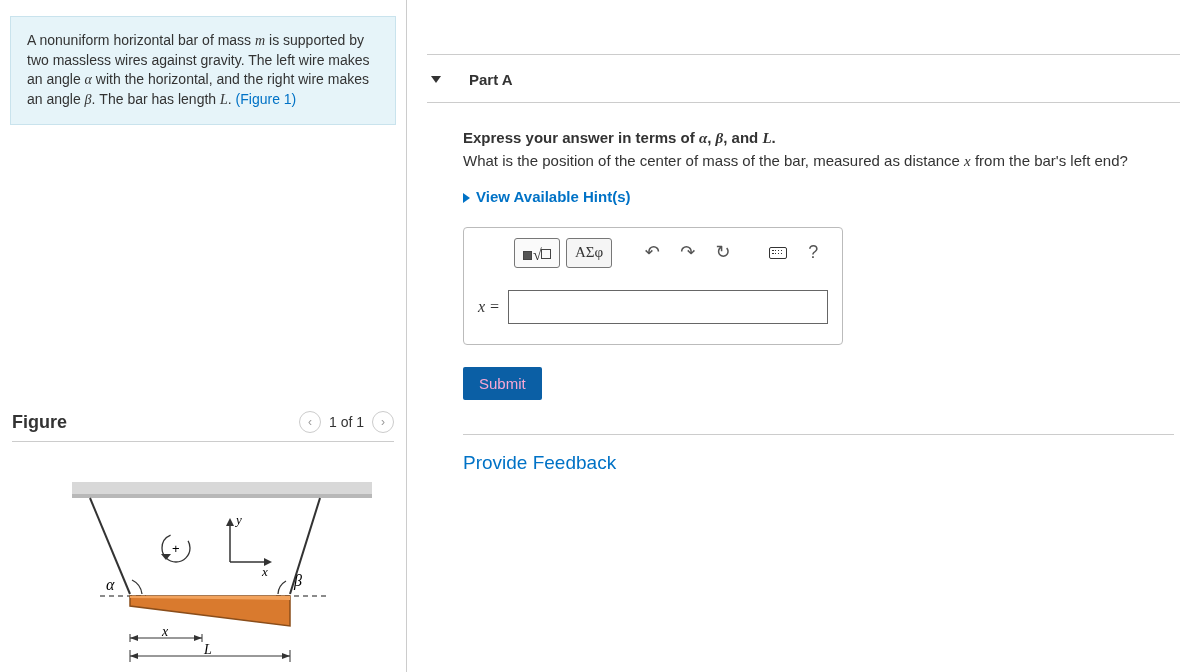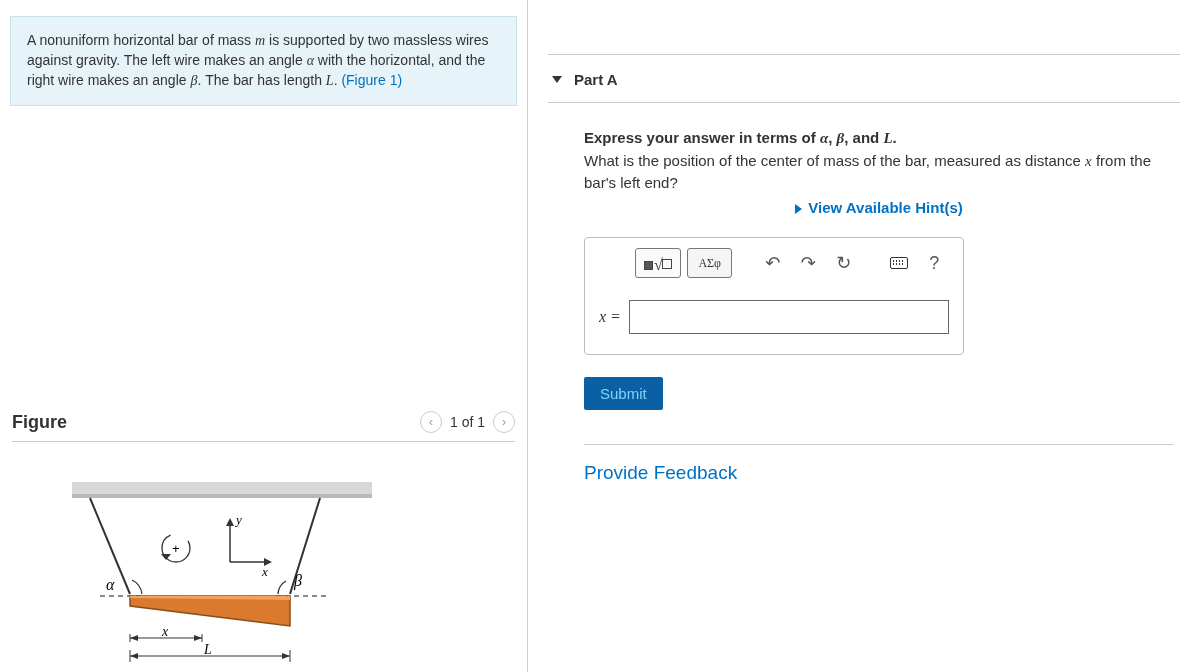--- a/index.html
+++ b/index.html
@@ -8,21 +8,21 @@
     font-size: 14px;
     color: #333;
     background: #fff;
     width: 1200px;
     height: 672px;
     overflow: hidden;
     position: relative;
   }
   .container { display: flex; height: 100%; }
   .left-col {
-    width: 528px;
+    width: 407px;
     border-right: 1px solid #ccc;
     padding: 0;
     position: relative;
   }
   .right-col { flex: 1; padding: 0 20px; }
   .problem-box {
     background: #e6f4f9;
     border: 1px solid #c9e3ed;
     padding: 14px 16px;
     margin: 16px 10px 0 10px;
@@ -52,34 +52,34 @@
   .circ-btn {
     width: 22px; height: 22px; border-radius: 50%;
     border: 1px solid #ccc; background: #fff;
     display: flex; align-items: center; justify-content: center;
     font-size: 12px; color: #999; cursor: pointer;
   }
   .figure-image { padding: 0 60px; }
 
   .right-col hr.top { border: none; border-top: 1px solid #ccc; margin-top: 54px; }
   .part-header {
-    display: flex; align-items: center; gap: 12px;
+    display: flex; align-items: center; gap: 28px;
     padding: 16px 4px 14px 4px;
     border-bottom: 1px solid #ccc;
   }
   .caret-down {
     width: 0; height: 0;
     border-left: 5px solid transparent;
     border-right: 5px solid transparent;
     border-top: 7px solid #333;
   }
   .part-title { font-weight: bold; font-size: 15px; }
   .part-body { padding: 18px 6px 0 36px; font-size: 15px; line-height: 1.5; }
   .part-body .mathvar { font-style: italic; font-family: 'Times New Roman', serif; }
-  .hints-line { margin-top: 2px; text-align: center; }
+  .hints-line { margin-top: 14px; }
   .hints-link { color: #0072c6; font-weight: bold; font-size: 15px; cursor: pointer; }
   .caret-right {
     display: inline-block; width: 0; height: 0;
     border-top: 5px solid transparent;
     border-bottom: 5px solid transparent;
     border-left: 7px solid #0072c6;
     margin-right: 6px;
     vertical-align: middle;
   }
   .answer-box {
@@ -93,35 +93,35 @@
   .tool-btn {
     height: 30px;
     border: 1px solid #777;
     border-radius: 3px;
     background: #f5f5f5;
     display: flex; align-items: center; justify-content: center;
     font-size: 14px; cursor: pointer;
     padding: 0 8px;
   }
   .tool-btn.templates { width: 46px; background:#fafafa;}
-  .tool-btn.greek { width: 46px; font-family:'Times New Roman',serif; font-size:12px;}
+  .tool-btn.greek { width: 46px; font-family:'Times New Roman',serif; font-size:15px;}
   .tool-flat {
     width: 30px; height: 30px;
     display: flex; align-items: center; justify-content: center;
     font-size: 18px; color: #555; cursor: pointer;
   }
   .tool-spacer { width: 14px; }
   .input-row { display: flex; align-items: center; margin-top: 22px; gap: 8px; }
   .eq-label { font-style: italic; font-family: 'Times New Roman', serif; font-size: 16px; white-space: nowrap; }
   .answer-input {
     border: 1px solid #666; height: 34px; width: 320px;
     padding: 4px 8px; font-size: 15px;
   }
   .submit-btn {
-    background: #0b5fa5; color: #7dd3fc; border: none;
+    background: #0b5fa5; color: #f9a8d4; border: none;
     padding: 8px 16px; font-size: 15px; cursor: pointer;
     margin-top: 22px; border-radius: 2px;
   }
   .feedback-area {
     border-top: 1px solid #ccc;
     margin-top: 34px;
     padding-top: 14px;
   }
   .feedback-link { color: #0072c6; font-size: 19px; cursor: pointer; }
 

